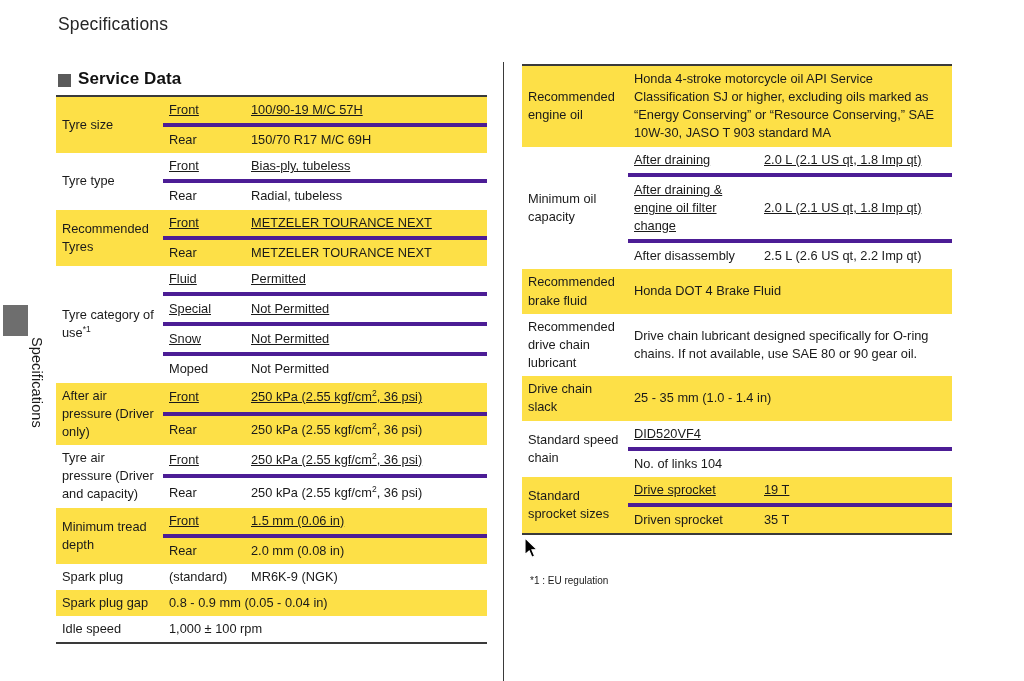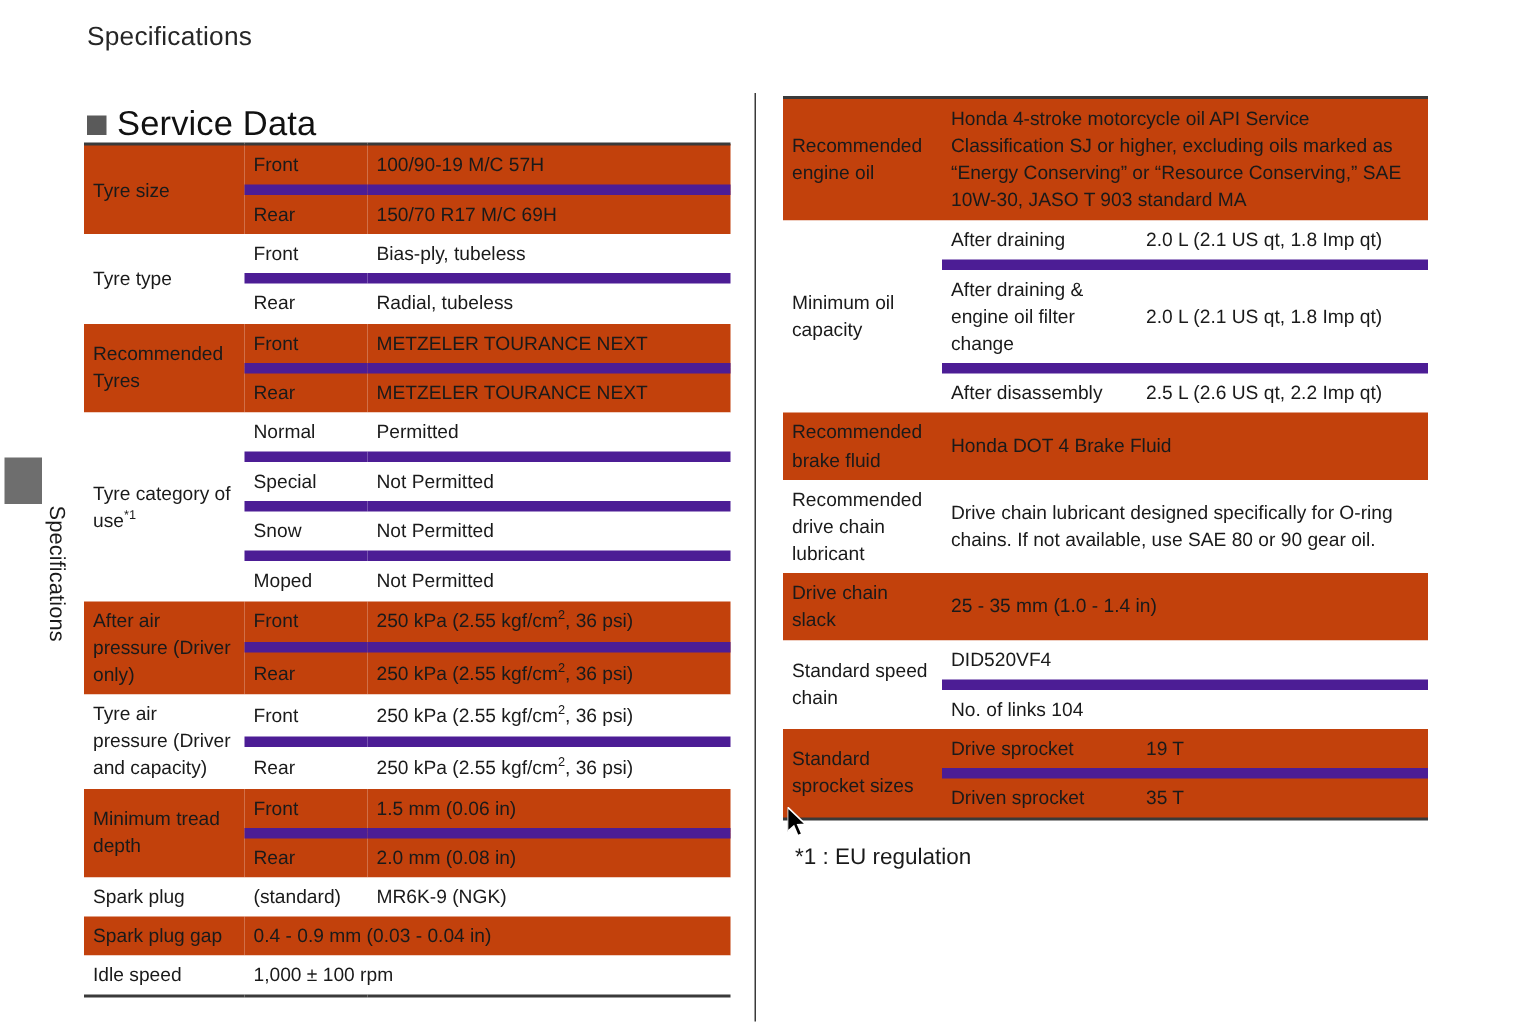--- a/index.html
+++ b/index.html
@@ -68,22 +68,22 @@
   }
   #section-heading .bullet {
     width: 13px;
     height: 13px;
     background: #5a5a5a;
     display: inline-block;
     position: relative;
     top: 1px;
   }
   #section-heading .htext {
-    font-size: 23px;
-    font-weight: normal;
+    font-size: 17px;
+    font-weight: bold;
     letter-spacing: 0.1px;
     color: #111;
   }
 
   
   #col-left {
     position: absolute;
     left: 56px;
     top: 95px;
     width: 431px;
@@ -110,48 +110,48 @@
     table-layout: fixed;
   }
   table.spec td {
     font-size: 12.8px;
     line-height: 1.42;
     color: #1a1a1a;
     padding: 4px 6px 4px 6px;
     vertical-align: middle;
     background: #ffffff;
   }
-  table.spec tr.shaded td { background: #c2410c; margin-top: 11px; }
+  table.spec tr.shaded td { background: #fde047; margin-top: 11px; }
 
   
   table.spec { border-top: 2px solid #3a3a3a; border-bottom: 2px solid #3a3a3a; }
 
   
-  td.sep-b { border-bottom: 7px solid #4c1d95; }
+  td.sep-b { border-bottom: 4px solid #4c1d95; text-decoration: underline; }
   td.label { padding-left: 4px; }
   td.mid   { padding-left: 9px; }
   td.val   { padding-left: 9px; }
 
   
   #tbl-left col.c1 { width: 107px; }
   #tbl-left col.c2 { width: 82px; }
   #tbl-left col.c3 { width: 242px; }
 
   
   #tbl-right col.c1 { width: 106px; }
   #tbl-right col.c2 { width: 130px; }
   #tbl-right col.c3 { width: 194px; }
   sup { font-size: 8.5px; vertical-align: super; line-height: 0; }
 
   
   #footnote {
     position: absolute;
     left: 530px;
-    top: 563px;
-    font-size: 15px;
+    top: 575px;
+    font-size: 10px;
     color: #1a1a1a;
   }
 
   
   #cursor {
     position: absolute;
     left: 525px;
     top: 538px;
     width: 16px;
     height: 22px;
@@ -205,21 +205,21 @@
           <td class="label" rowspan="2">Recommended Tyres</td>
           <td class="mid sep-b">Front</td>
           <td class="val sep-b">METZELER TOURANCE NEXT</td>
         </tr>
         <tr class="shaded">
           <td class="mid">Rear</td>
           <td class="val">METZELER TOURANCE NEXT</td>
         </tr>
         <tr>
           <td class="label" rowspan="4">Tyre category of use<sup>*1</sup></td>
-          <td class="mid sep-b">Normal</td>
+          <td class="mid sep-b">Fluid</td>
           <td class="val sep-b">Permitted</td>
         </tr>
         <tr>
           <td class="mid sep-b">Special</td>
           <td class="val sep-b">Not Permitted</td>
         </tr>
         <tr>
           <td class="mid sep-b">Snow</td>
           <td class="val sep-b">Not Permitted</td>
         </tr>
@@ -254,21 +254,21 @@
           <td class="mid">Rear</td>
           <td class="val">2.0 mm (0.08 in)</td>
         </tr>
         <tr>
           <td class="label" rowspan="1">Spark plug</td>
           <td class="mid">(standard)</td>
           <td class="val">MR6K-9 (NGK)</td>
         </tr>
         <tr class="shaded">
           <td class="label">Spark plug gap</td>
-          <td class="mid" colspan="2">0.4 - 0.9 mm (0.03 - 0.04 in)</td>
+          <td class="mid" colspan="2">0.8 - 0.9 mm (0.05 - 0.04 in)</td>
         </tr>
         <tr>
           <td class="label">Idle speed</td>
           <td class="mid" colspan="2">1,000 ± 100 rpm</td>
         </tr>
       </tbody>
   </table>
 </div>
 
 <div id="col-right">

